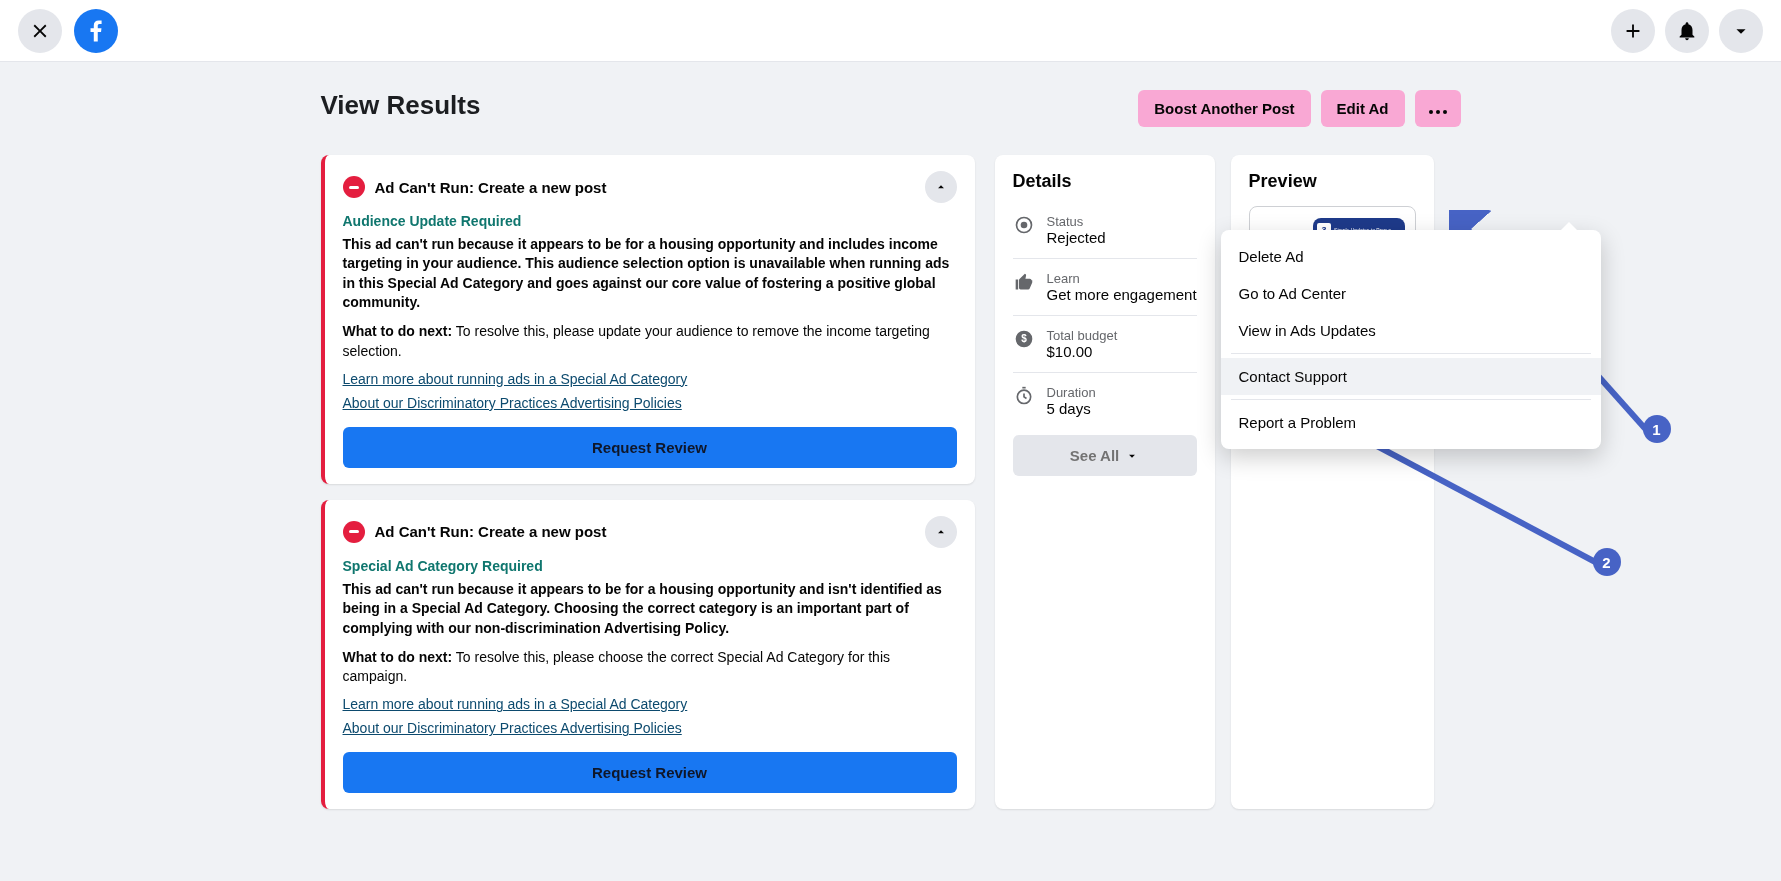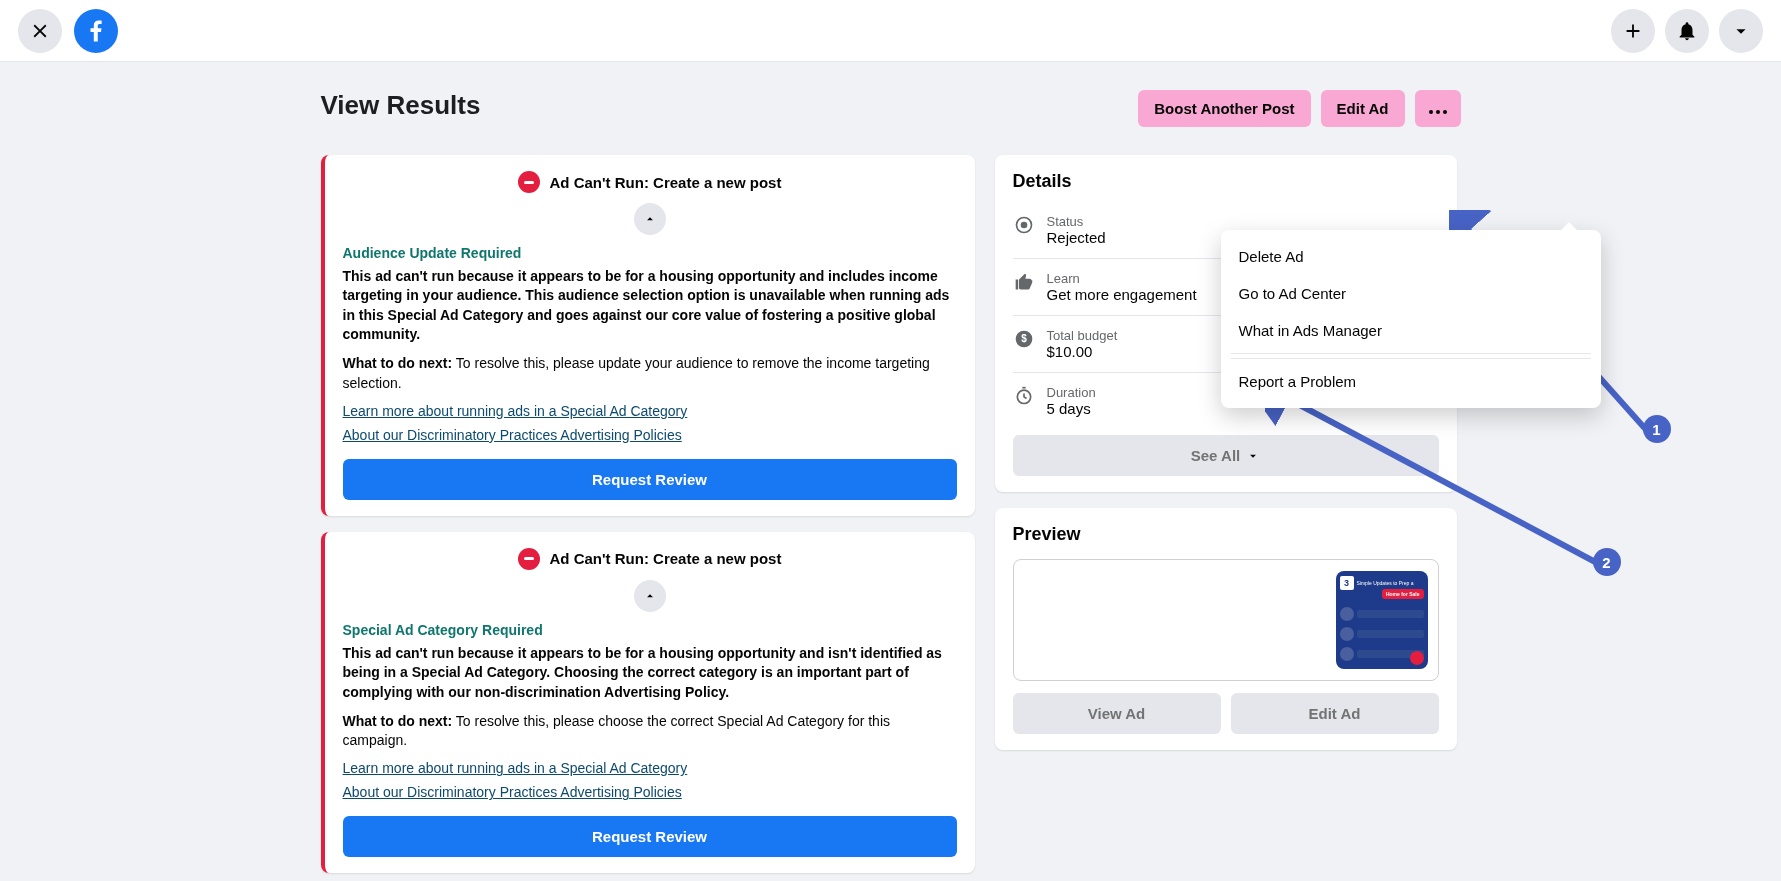--- a/index.html
+++ b/index.html
@@ -12,36 +12,36 @@
 .fb-logo { width: 44px; height: 44px; border-radius: 50%; background: #1877f2; display: flex; align-items: center; justify-content: center; color: #fff; font-weight: 900; font-size: 30px; }
 .main { padding: 28px 0 0 0; display: flex; justify-content: center; }
 .container { width: 1140px; position: relative; }
 .hdr { display: flex; justify-content: space-between; align-items: flex-start; margin-bottom: 28px; }
 .hdr h1 { font-size: 26px; font-weight: 800; color: #1c1e21; }
 .hdr-actions { display: flex; gap: 10px; }
 .btn { border: none; border-radius: 6px; padding: 10px 16px; font-size: 15px; font-weight: 600; cursor: pointer; background: #f9a8d4; color: #050505; }
 .btn-more { padding: 10px 14px; }
 .columns { display: flex; gap: 20px; }
 .col-left { width: 654px; display: flex; flex-direction: column; gap: 16px; }
-.col-right { width: 462px; display: flex; flex-direction: column; gap: 16px; }
+.col-right { width: 462px; display: flex; flex-direction: row; gap: 16px; }
 .card { background: #fff; border-radius: 8px; box-shadow: 0 1px 2px rgba(0,0,0,.1); padding: 16px 18px; position: relative; }
 .alert-card { border-left: 4px solid #e41e3f; }
-.alert-hdr { display: flex; align-items: center; gap: 10px; justify-content: space-between; margin-bottom: 10px; flex-direction: column; }
+.alert-hdr { display: flex; align-items: center; gap: 10px; justify-content: space-between; margin-bottom: 10px; }
 .alert-hdr-left { display: flex; align-items: center; gap: 10px; }
 .alert-icon { width: 22px; height: 22px; border-radius: 50%; background: #e41e3f; display: flex; align-items: center; justify-content: center; flex-shrink: 0; }
 .alert-icon::after { content: ""; width: 10px; height: 3px; background: #fff; border-radius: 2px; }
 .alert-title { font-size: 15px; font-weight: 700; color: #050505; }
 .collapse-btn { width: 32px; height: 32px; border-radius: 50%; background: #e4e6eb; display: flex; align-items: center; justify-content: center; cursor: pointer; }
 .collapse-btn svg { width: 14px; height: 14px; }
 .alert-sub { font-weight: 700; font-size: 14px; margin-bottom: 6px; color: #0f766e; }
 .alert-body { font-size: 14px; color: #050505; line-height: 1.38; margin-bottom: 10px; font-weight: bold; }
 .alert-next { font-size: 14px; color: #050505; line-height: 1.38; margin-bottom: 10px; }
 .alert-next b { font-weight: 700; }
 .alert-link { display: block; font-size: 14px; color: #0c4a6e; text-decoration: underline; margin-bottom: 8px; cursor: pointer; }
-.btn-primary { width: 100%; background: #1877f2; color: #ffffff; border: none; border-radius: 6px; padding: 12px; font-size: 15px; font-weight: 600; cursor: pointer; margin-top: 8px; }
+.btn-primary { width: 100%; background: #1877f2; color: #0f172a; border: none; border-radius: 6px; padding: 12px; font-size: 15px; font-weight: 600; cursor: pointer; margin-top: 8px; }
 .details-title { font-size: 18px; font-weight: 700; color: #050505; margin-bottom: 14px; }
 .detail-row { display: flex; gap: 12px; padding: 8px 0; align-items: flex-start; }
 .detail-row.div { border-bottom: 1px solid #e4e6eb; padding-bottom: 12px; margin-bottom: 4px; }
 .detail-row.div + .detail-row.div { }
 .detail-row .dicon { width: 22px; height: 22px; color: #65676b; flex-shrink: 0; display: flex; align-items: center; justify-content: center; }
 .detail-row .dicon svg { width: 20px; height: 20px; fill: #65676b; }
 .detail-info .dlabel { font-size: 13px; color: #65676b; }
 .detail-info .dvalue { font-size: 15px; color: #050505; font-weight: 400; }
 .btn-wide { width: 100%; background: #e4e6eb; color: #737373; border: none; border-radius: 6px; padding: 12px; font-size: 15px; font-weight: 600; cursor: pointer; margin-top: 10px; display: flex; align-items: center; justify-content: center; gap: 6px; }
 .preview-title { font-size: 18px; font-weight: 700; color: #050505; margin-bottom: 14px; }
@@ -261,22 +261,23 @@
             <button class="btn-wide">Edit Ad</button>
           </div>
         </div>
 
       </div>
     </div>
 
     <div class="dropdown">
       <div class="dd-item">Delete Ad</div>
       <div class="dd-item">Go to Ad Center</div>
-      <div class="dd-item">What in Ads Manager</div>
+      <div class="dd-item">View in Ads Updates</div>
       <div class="dd-divider"></div>
+      <div class="dd-item highlight">Contact Support</div>
       <div class="dd-divider"></div>
       <div class="dd-item">Report a Problem</div>
     </div>
 
     <svg class="arrow arrow1" viewBox="0 0 210 233">
       <defs>
           <marker id="ah1" markerWidth="10" markerHeight="10" refX="2" refY="5" orient="auto">
             <path d="M0,0 L10,5 L0,10 z" fill="#4763c5"></path>
           </marker>
         </defs>

